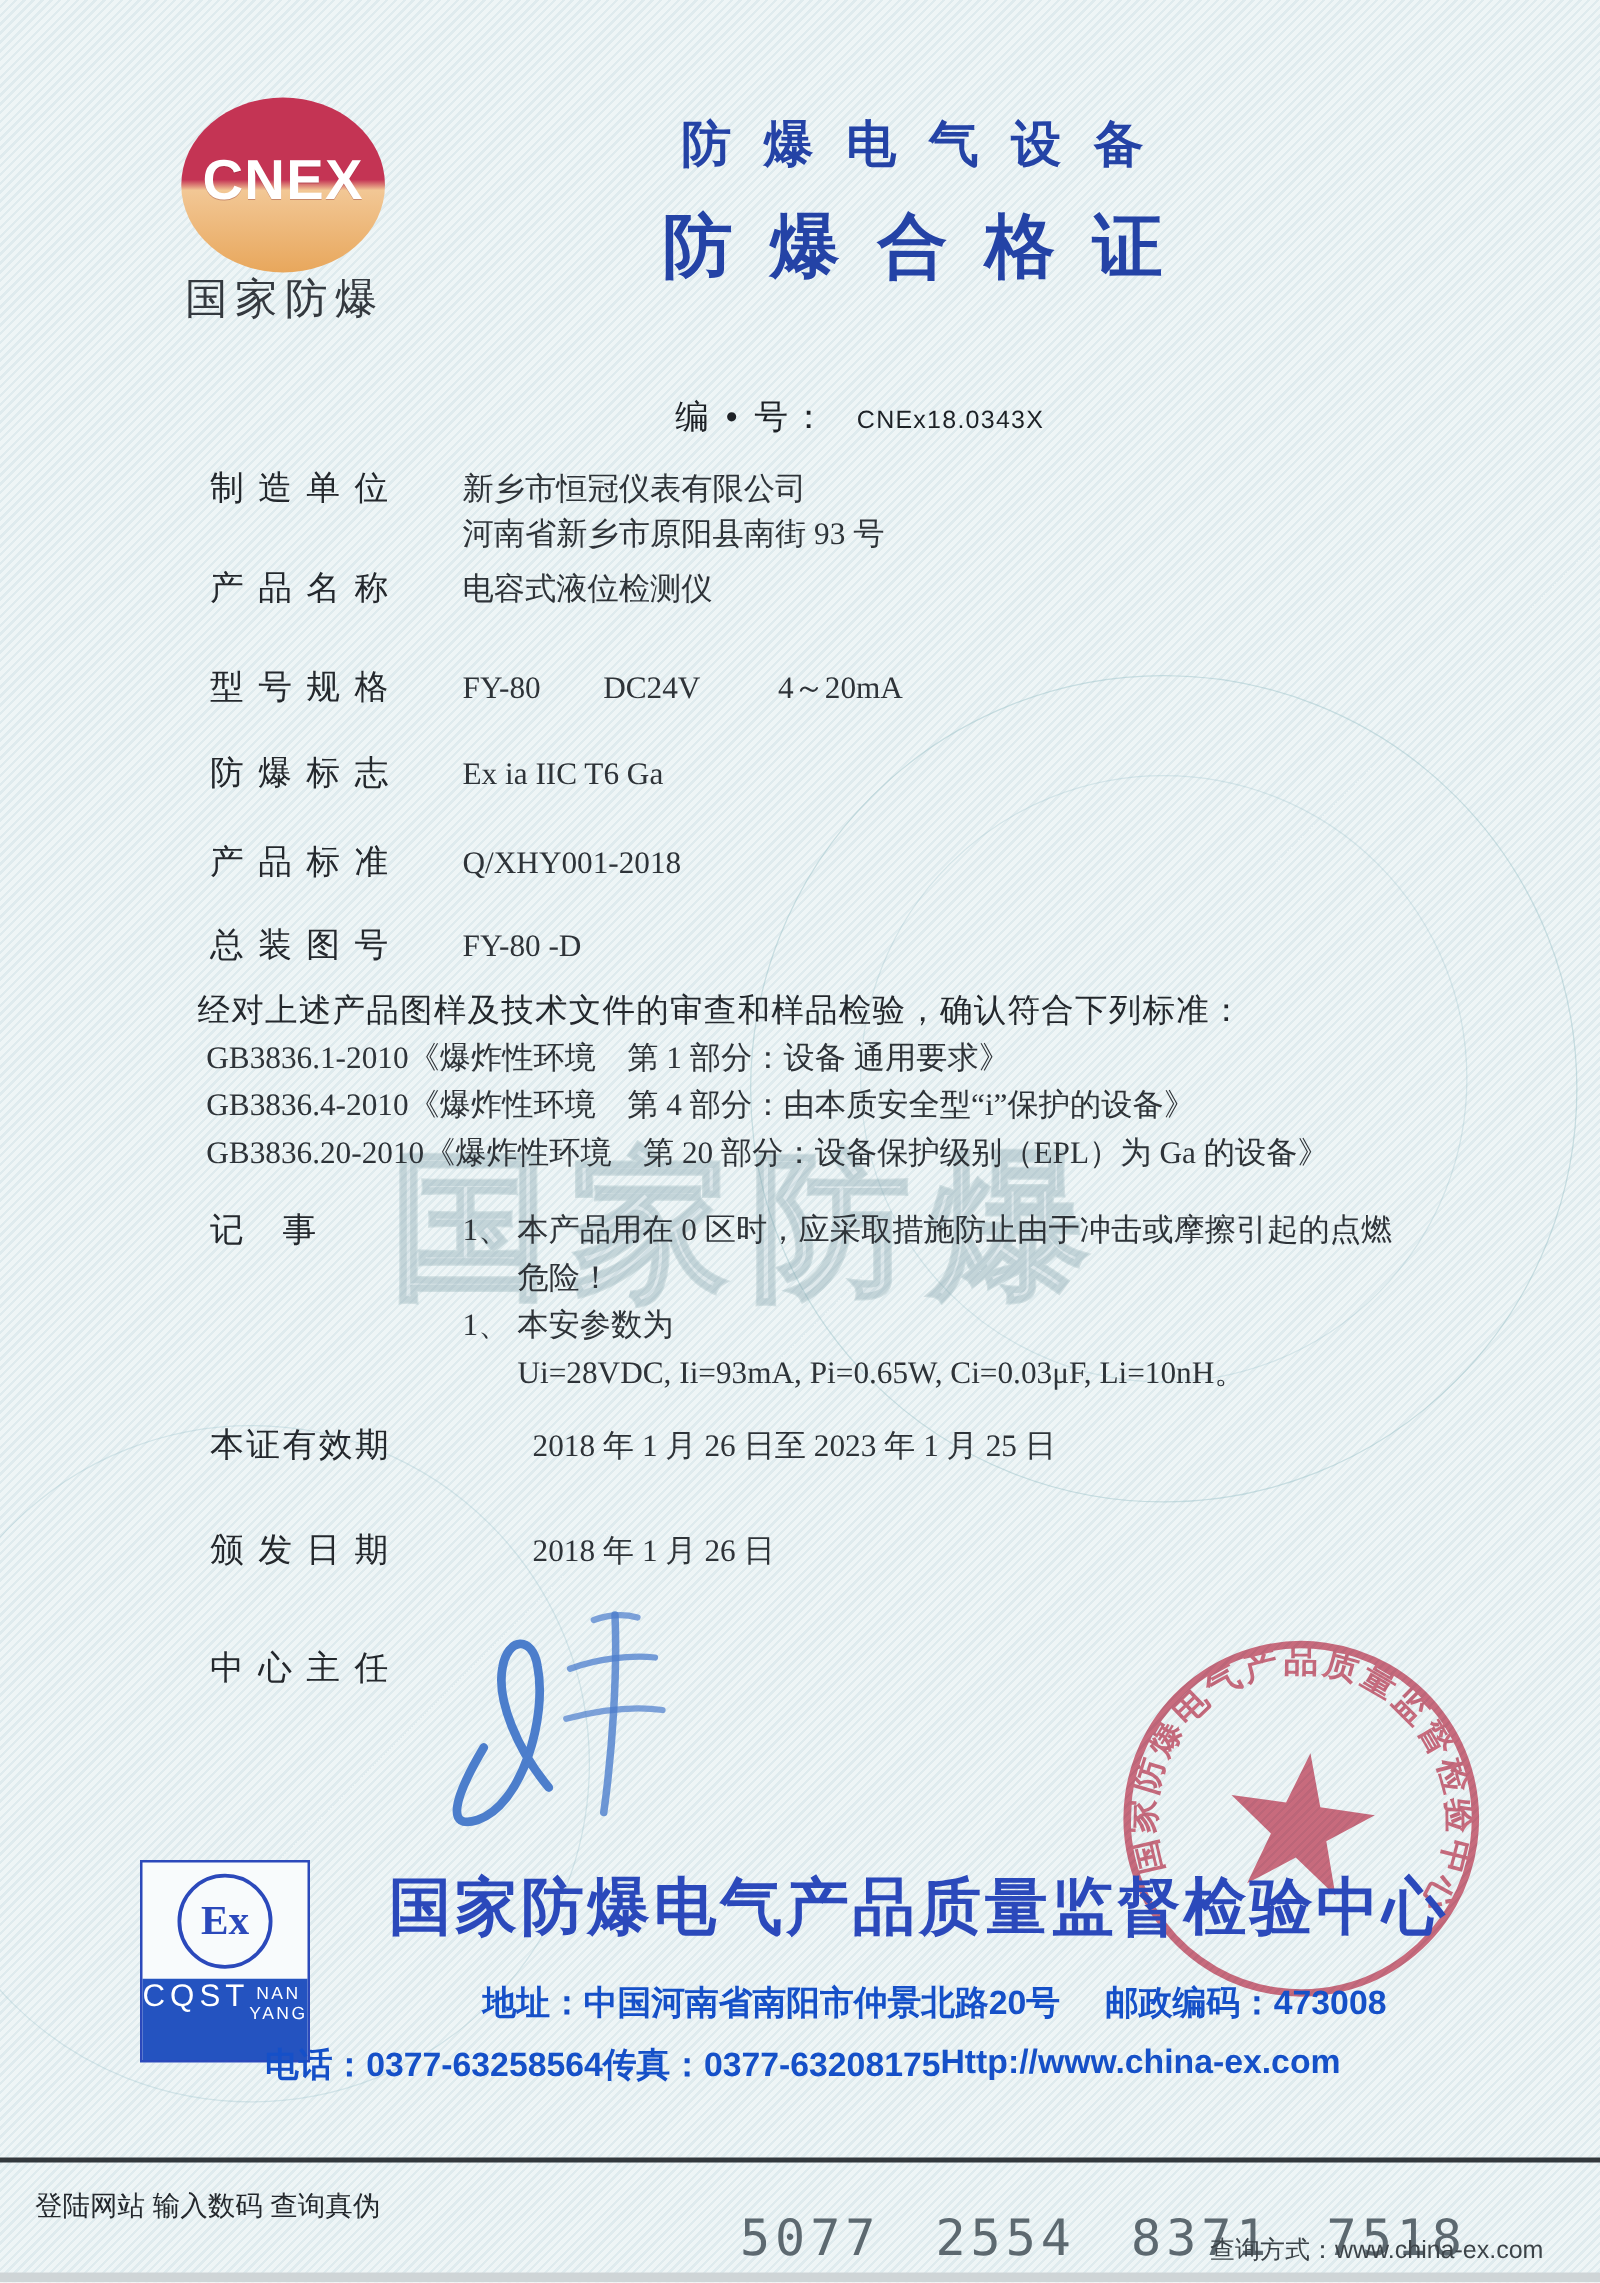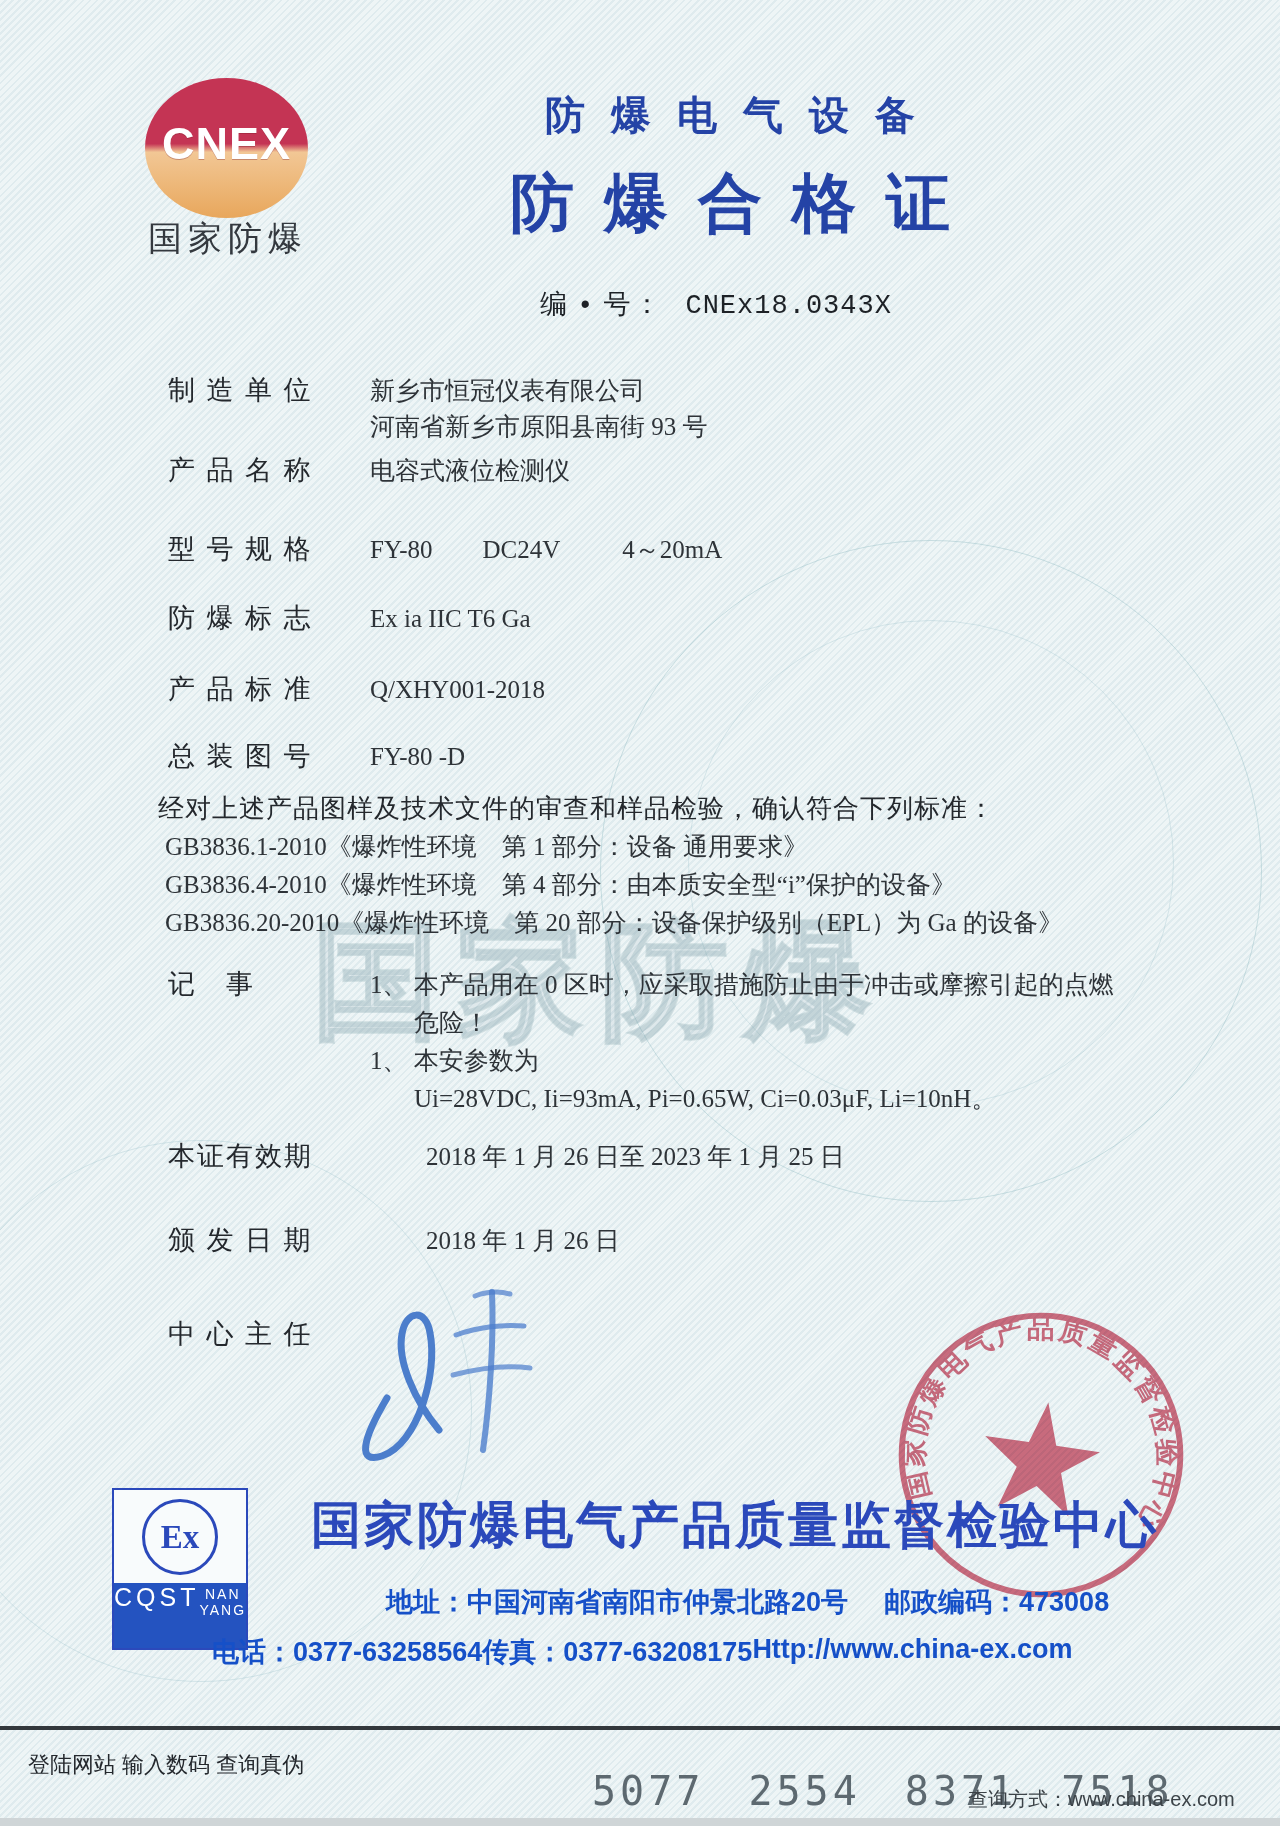--- a/index.html
+++ b/index.html
@@ -28,24 +28,24 @@
   }
   .logo-brand{color:#ffffff;font-size:45px;font-weight:700;letter-spacing:1px;margin-top:-8px;
     text-shadow:0 1px 0 rgba(120,30,40,.35);}
   .logo-caption{
     position:absolute;left:128px;top:216px;width:200px;text-align:center;
     font-size:34px;color:#34393f;letter-spacing:6px;font-weight:400;
   }
   
   .header{position:absolute;left:350px;top:0;width:760px;text-align:center;color:#2443a6;}
   .header .category{position:absolute;left:0;top:88px;width:100%;font-size:40px;font-weight:700;letter-spacing:26px;text-indent:26px;}
-  .header .title{position:absolute;left:0;top:160px;width:100%;font-size:64px;font-weight:700;letter-spacing:30px;text-indent:30px;}
+  .header .title{position:absolute;left:0;top:160px;width:100%;font-size:56px;font-weight:700;letter-spacing:30px;text-indent:30px;}
   .certno{position:absolute;left:540px;top:286px;display:flex;align-items:baseline;color:#1d2126;}
-  .certno .lab{font-size:27px;letter-spacing:3px;}
-  .certno .num{font-size:27px;margin-left:22px;font-family:Liberation Mono, monospace;letter-spacing:1px;}
+  .certno .lab{font-size:27px;letter-spacing:3px;margin-top:29px;}
+  .certno .num{font-size:20px;margin-left:22px;font-family:Liberation Sans, sans-serif;letter-spacing:1px;}
   
   .row{position:absolute;left:168px;display:flex;align-items:baseline;}
   .row .lab{width:202px;font-size:27px;color:#24282d;letter-spacing:2px;flex:0 0 auto;}
   .row .val{font-size:25px;color:#2e3338;font-family:"Liberation Serif","DejaVu Serif",serif;white-space:pre;}
   .subline{position:absolute;left:370px;font-size:25px;color:#2e3338;font-family:"Liberation Serif","DejaVu Serif",serif;white-space:pre;}
   .r1{top:372px}.addr{top:410px}.r2{top:452px}.r3{top:531px}.r4{top:600px}.r5{top:671px}.r6{top:738px}
   .intro{position:absolute;left:158px;top:791px;font-size:26px;color:#24282d;letter-spacing:1px;}
   .standards{position:absolute;left:165px;top:828px;font-size:25px;line-height:38px;color:#2e3338;
     font-family:"Liberation Serif","DejaVu Serif",serif;}
   

